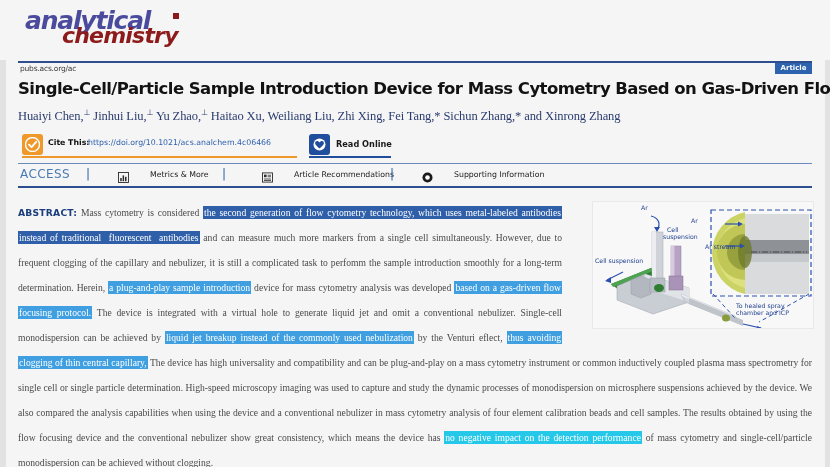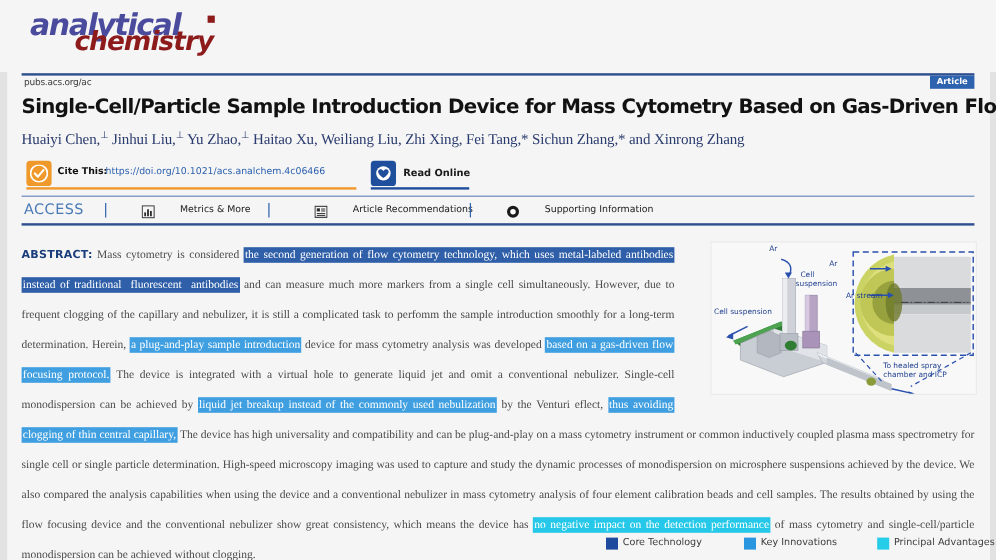--- a/index.html
+++ b/index.html
@@ -306,28 +306,14 @@
     <span class="figlbl" style="left:48px; top:2px;">Ar</span>
     <span class="figlbl" style="left:74px; top:24px;">Cell</span>
     <span class="figlbl" style="left:70px; top:31px;">suspension</span>
     <span class="figlbl" style="left:2px;  top:55px;">Cell suspension</span>
     <span class="figlbl" style="left:98px; top:15px;">Ar</span>
     <span class="figlbl" style="left:112px;top:41px;">Ar stream</span>
     <span class="figlbl" style="left:143px;top:100px;">To healed spray</span>
     <span class="figlbl" style="left:143px;top:107px;">chamber and ICP</span>
   </div>
 
-  <div class="legend">
-    <div class="legend-item" style="left:0px;">
-      <span class="legend-sw" style="background:#1f4b9e;"></span>
-      <span class="legend-tx">Core Technology</span>
-    </div>
-    <div class="legend-item" style="left:115px;">
-      <span class="legend-sw" style="background:#2a96e0;"></span>
-      <span class="legend-tx">Key Innovations</span>
-    </div>
-    <div class="legend-item" style="left:226px;">
-      <span class="legend-sw" style="background:#25cde8;"></span>
-      <span class="legend-tx">Principal Advantages</span>
-    </div>
-  </div>
 
 </div>
 
 </body></html>

